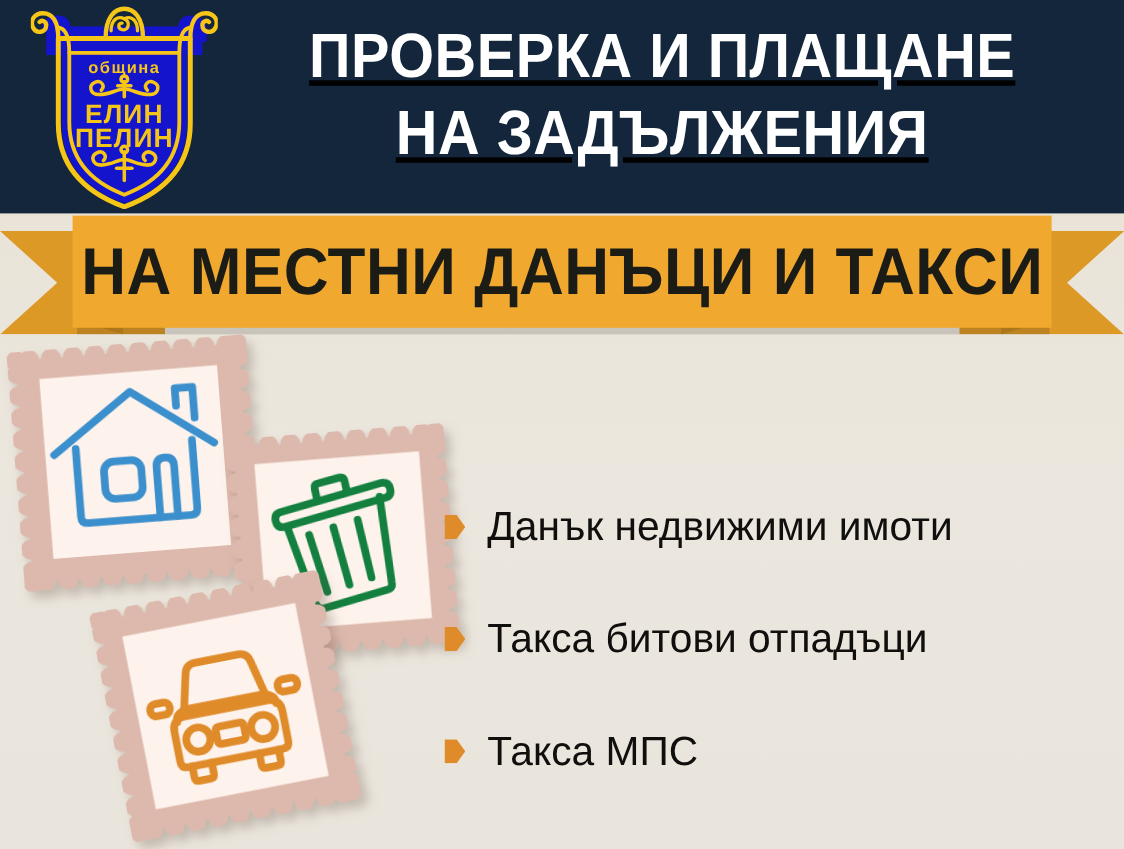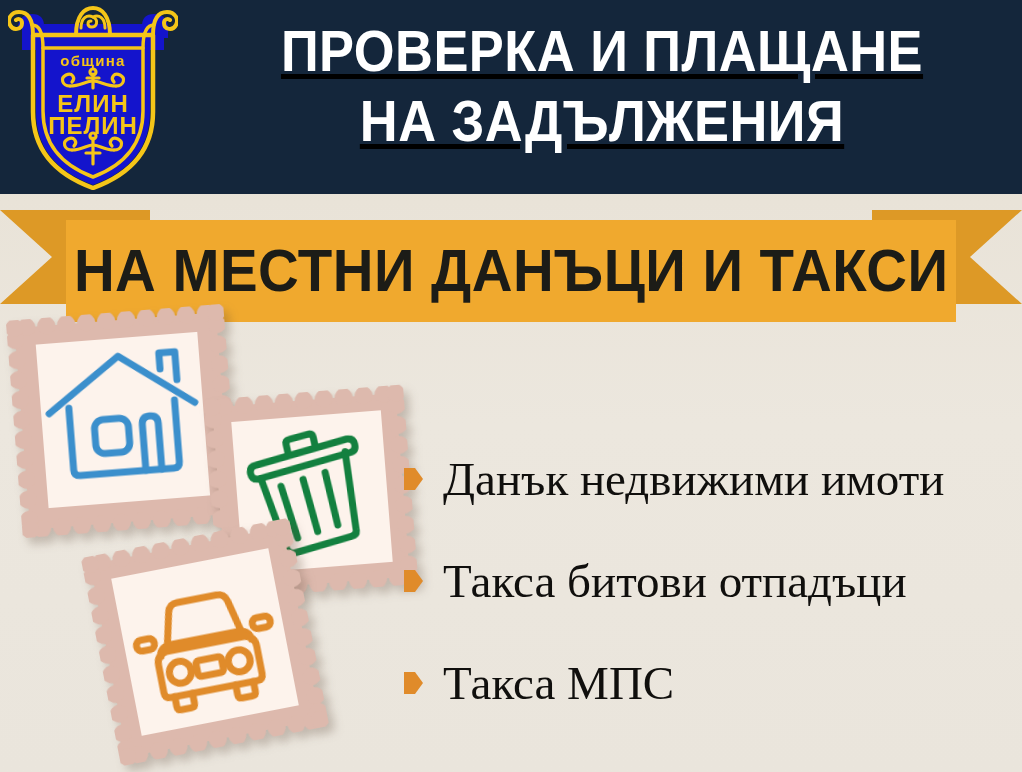--- a/index.html
+++ b/index.html
@@ -24,21 +24,21 @@
     position: absolute;
     left: 0; top: 0;
     width: 1022px;
     height: 194px;
     background: #14263b;
     overflow: hidden;
   }
 
   #logo {
     position: absolute;
-    left: 8px;
+    left: 28px;
     top: 4px;
     width: 170px;
     height: 186px;
   }
 
   #header-titles {
     position: absolute;
     left: 196px;
     top: 16px;
     width: 812px;
@@ -93,21 +93,20 @@
   #ribbon-center {
     position: absolute;
     left: 66px;
     top: 0;
     width: 890px;
     height: 102px;
     background: #f0a92e;
     display: flex;
     align-items: center;
     justify-content: center;
-    margin-top: 24px;
   }
   #ribbon-center-shadow {
     position: absolute;
     left: 70px;
     top: 99px;
     width: 884px;
     height: 9px;
     background: rgba(0,0,0,0.14);
   }
   #ribbon-text {
@@ -143,22 +142,22 @@
   .bullet {
     flex: 0 0 auto;
     width: 19px;
     height: 22px;
     margin-right: 20px;
     background: #e08b2a;
     clip-path: polygon(0 0, 11px 0, 19px 11px, 11px 22px, 0 22px);
   }
   .list-label {
     color: #100f0d;
-    font-family: Liberation Serif, serif;
-    font-size: 47px;
+    font-family: Liberation Sans, sans-serif;
+    font-size: 37px;
     line-height: 52px;
     white-space: nowrap;
   }
 </style>
 </head>
 <body>
 
 <div id="poster">
 
   <div id="header">

